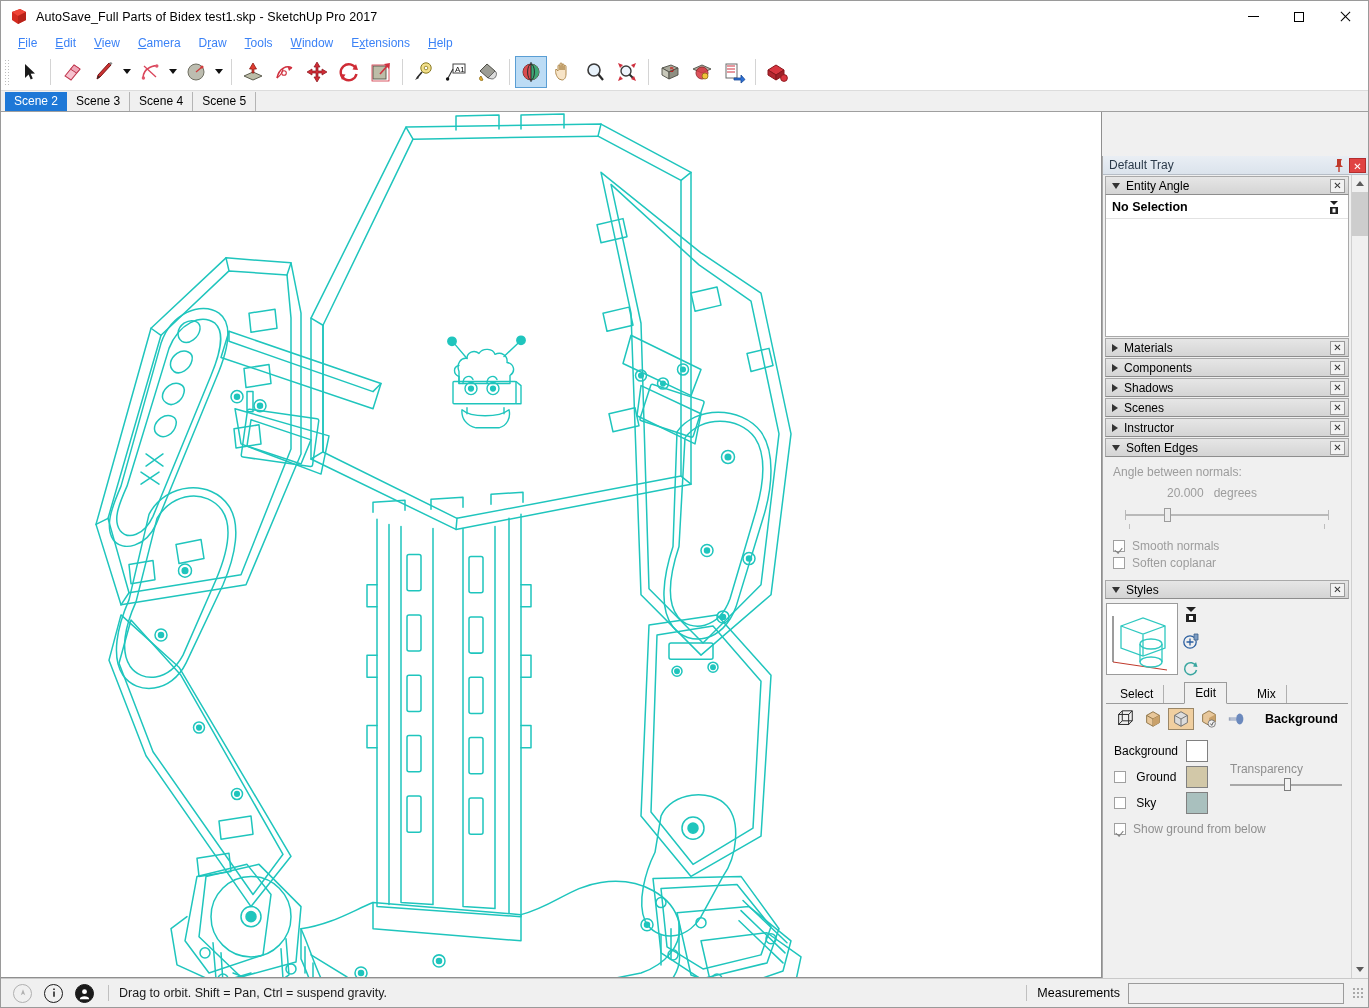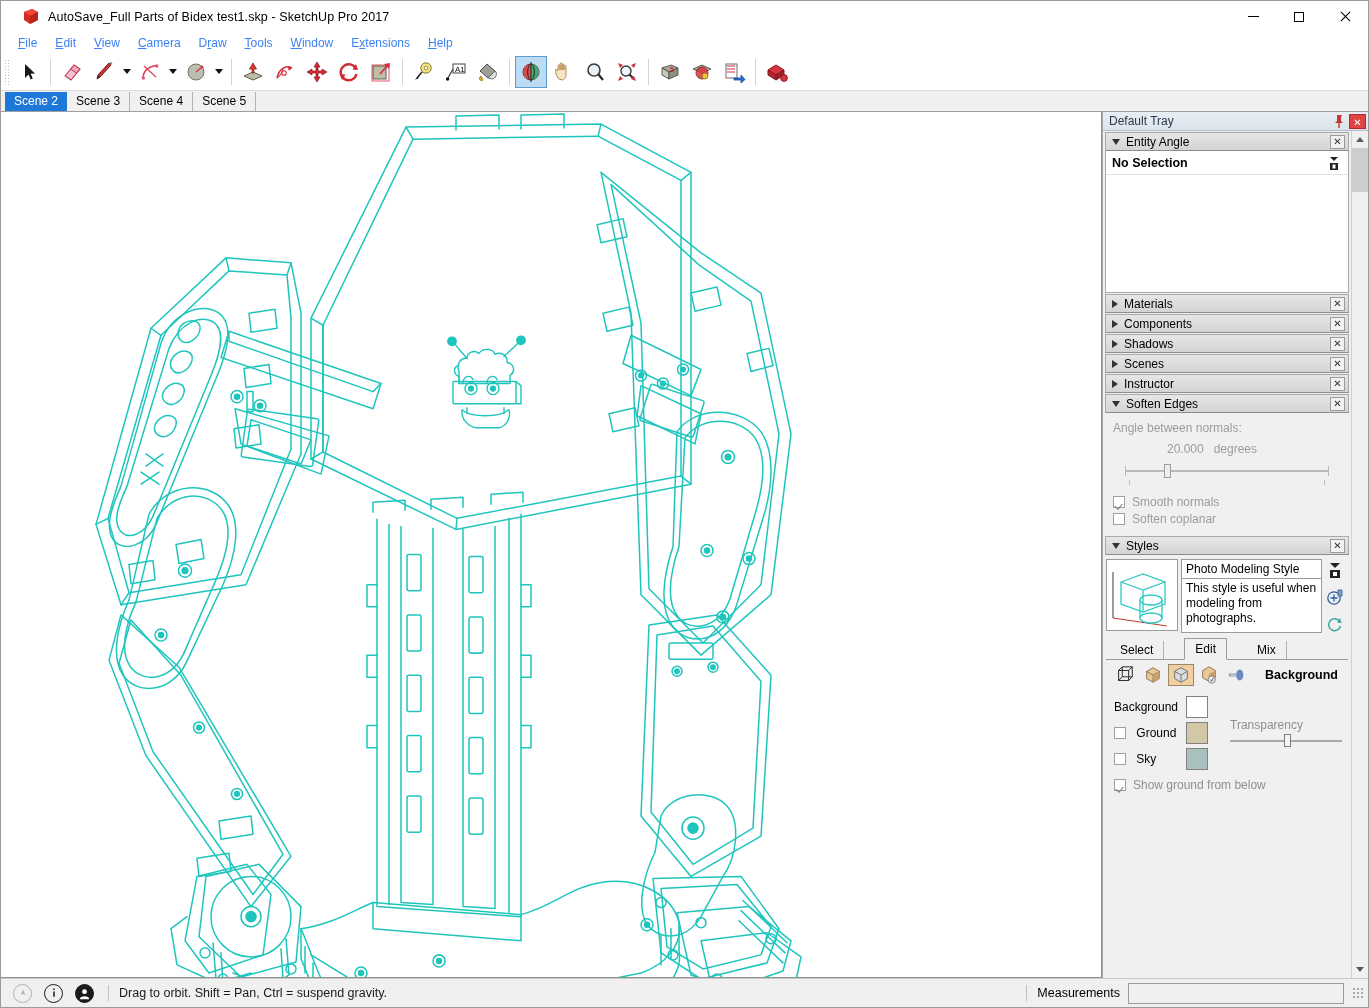--- a/index.html
+++ b/index.html
@@ -10,21 +10,21 @@
     font-size: 12px;
     background: #ffffff;
     color: #000;
   }
   .app { width: 1369px; height: 1008px; display: flex; flex-direction: column;
          background: #f0f0f0; border: 1px solid #9a9a9a; position: relative; }
 
   
   .titlebar {
     height: 31px; flex: 0 0 31px; background: #ffffff;
-    display: flex; align-items: center; position: relative; padding-left: 12px;
+    display: flex; align-items: center; position: relative;
   }
   .title-icon { width: 20px; height: 20px; margin-left: 8px; margin-right: 7px;
                 position: relative; flex: 0 0 20px; }
   .title-text { font-size: 12.5px; color: #000; letter-spacing: .1px; }
   .win-buttons { position: absolute; right: 0; top: 0; display: flex; height: 31px; }
   .win-btn { width: 46px; height: 31px; display: flex; align-items: center;
              justify-content: center; }
   .glyph-min { width: 11px; height: 1px; background: #000; }
   .glyph-max { width: 10px; height: 10px; border: 1px solid #000; }
   .glyph-close { width: 12px; height: 12px; position: relative; }
@@ -68,21 +68,21 @@
   .body { flex: 1; display: flex; min-height: 0; }
 
   
   .viewport { flex: 1; background: #ffffff; border: 1px solid #8f8f8f;
               border-top: none; border-left: none; position: relative;
               overflow: hidden; margin: 0; }
   .viewport svg { display: block; width: 100%; height: 100%; }
 
   
   .tray { width: 266px; flex: 0 0 266px; background: #f0f0f0;
-          display: flex; flex-direction: column; border-left: 1px solid #a8a8a8; }
+          display: flex; flex-direction: column; border-left: 1px solid #a8a8a8; margin-top: 44px; }
   .tray-title { height: 19px; flex: 0 0 19px;
                 background: linear-gradient(#e9eef4, #dbe3ec);
                 border-bottom: 1px solid #b6bdc6;
                 display: flex; align-items: center; padding-left: 6px;
                 font-size: 12px; color: #2b3a4a; }
   .tray-title .spacer { flex: 1; }
   .pin { width: 16px; height: 16px; position: relative; margin-right: 2px; }
   .tray-close { width: 17px; height: 15px; background: #e04343; color: #fff;
                 font-size: 10px; line-height: 15px; text-align: center;
                 border: 1px solid #b32d2d; margin-right: 2px; }
@@ -777,24 +777,20 @@
                   <path d="M6 12 L6 58" stroke="#3a3a3a" stroke-width="1"></path>
                   <path d="M6 58 L60 66" stroke="#c0392b" stroke-width="1"></path>
                   <g fill="none" stroke="#2fc8c0" stroke-width="1.3">
                     <path d="M14 22 L36 14 L58 22 L58 44 L36 52 L14 44 Z"></path>
                     <path d="M14 22 L36 30 L58 22 M36 30 L36 52"></path>
                     <ellipse cx="44" cy="40" rx="11" ry="5"></ellipse>
                     <path d="M33 40 L33 58 M55 40 L55 58"></path>
                     <ellipse cx="44" cy="58" rx="11" ry="5"></ellipse>
                   </g>
                 </svg>
-              </div>
-              <div class="style-fields">
-                <div class="style-name">Photo Modeling Style</div>
-                <div class="style-desc">This style is useful when modeling from photographs.</div>
               </div>
               <div class="style-icons">
                 <span class="sidebtn">
                   <svg viewBox="0 0 18 18" width="18" height="18">
                     <path d="M4 2 L14 2 L9 7 Z" fill="#222"></path>
                     <rect x="4" y="9" width="10" height="8" fill="#222"></rect>
                     <rect x="7" y="11" width="4" height="4" fill="#fff"></rect>
                   </svg>
                 </span>
                 <span class="sidebtn">

